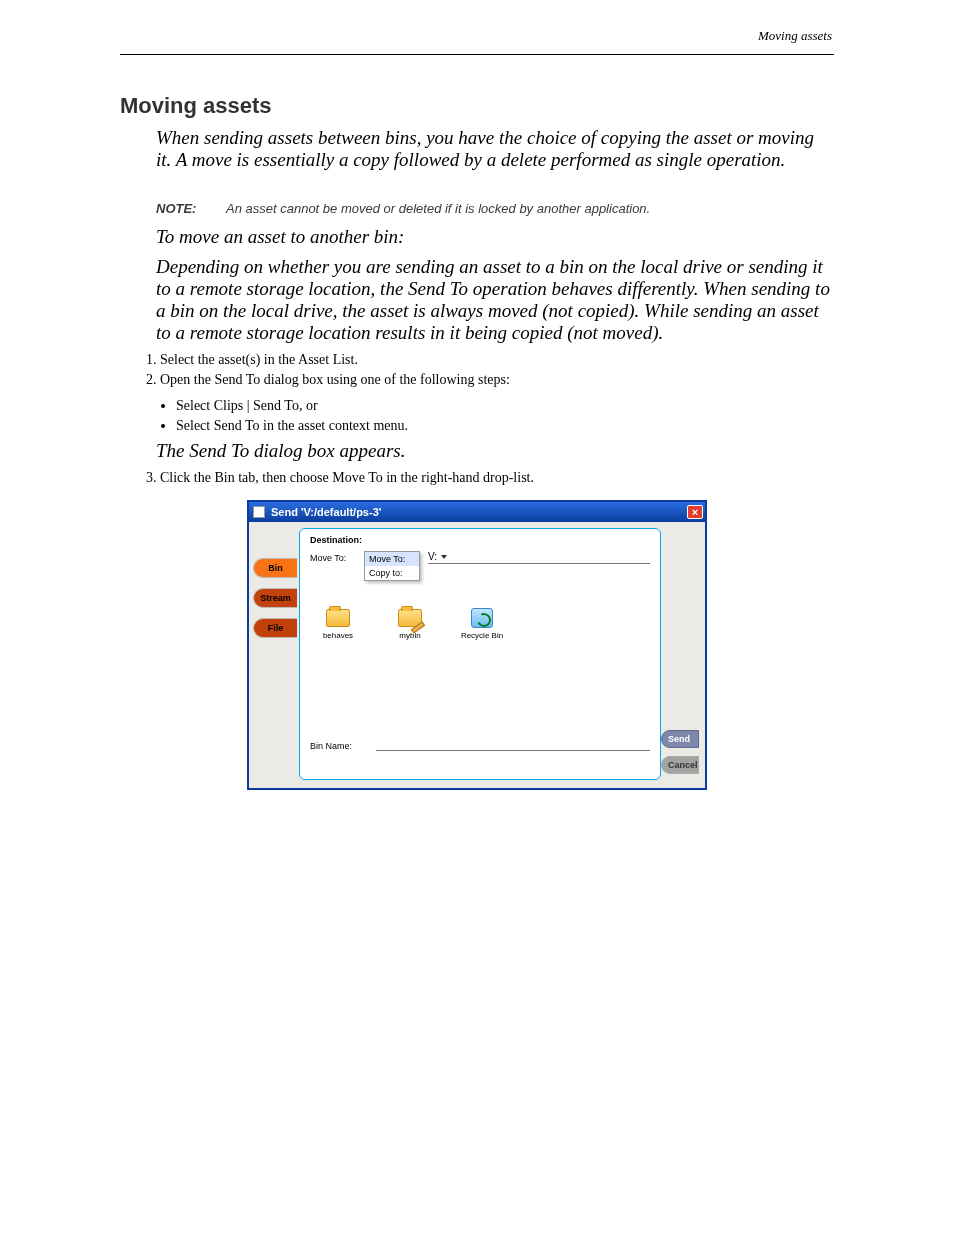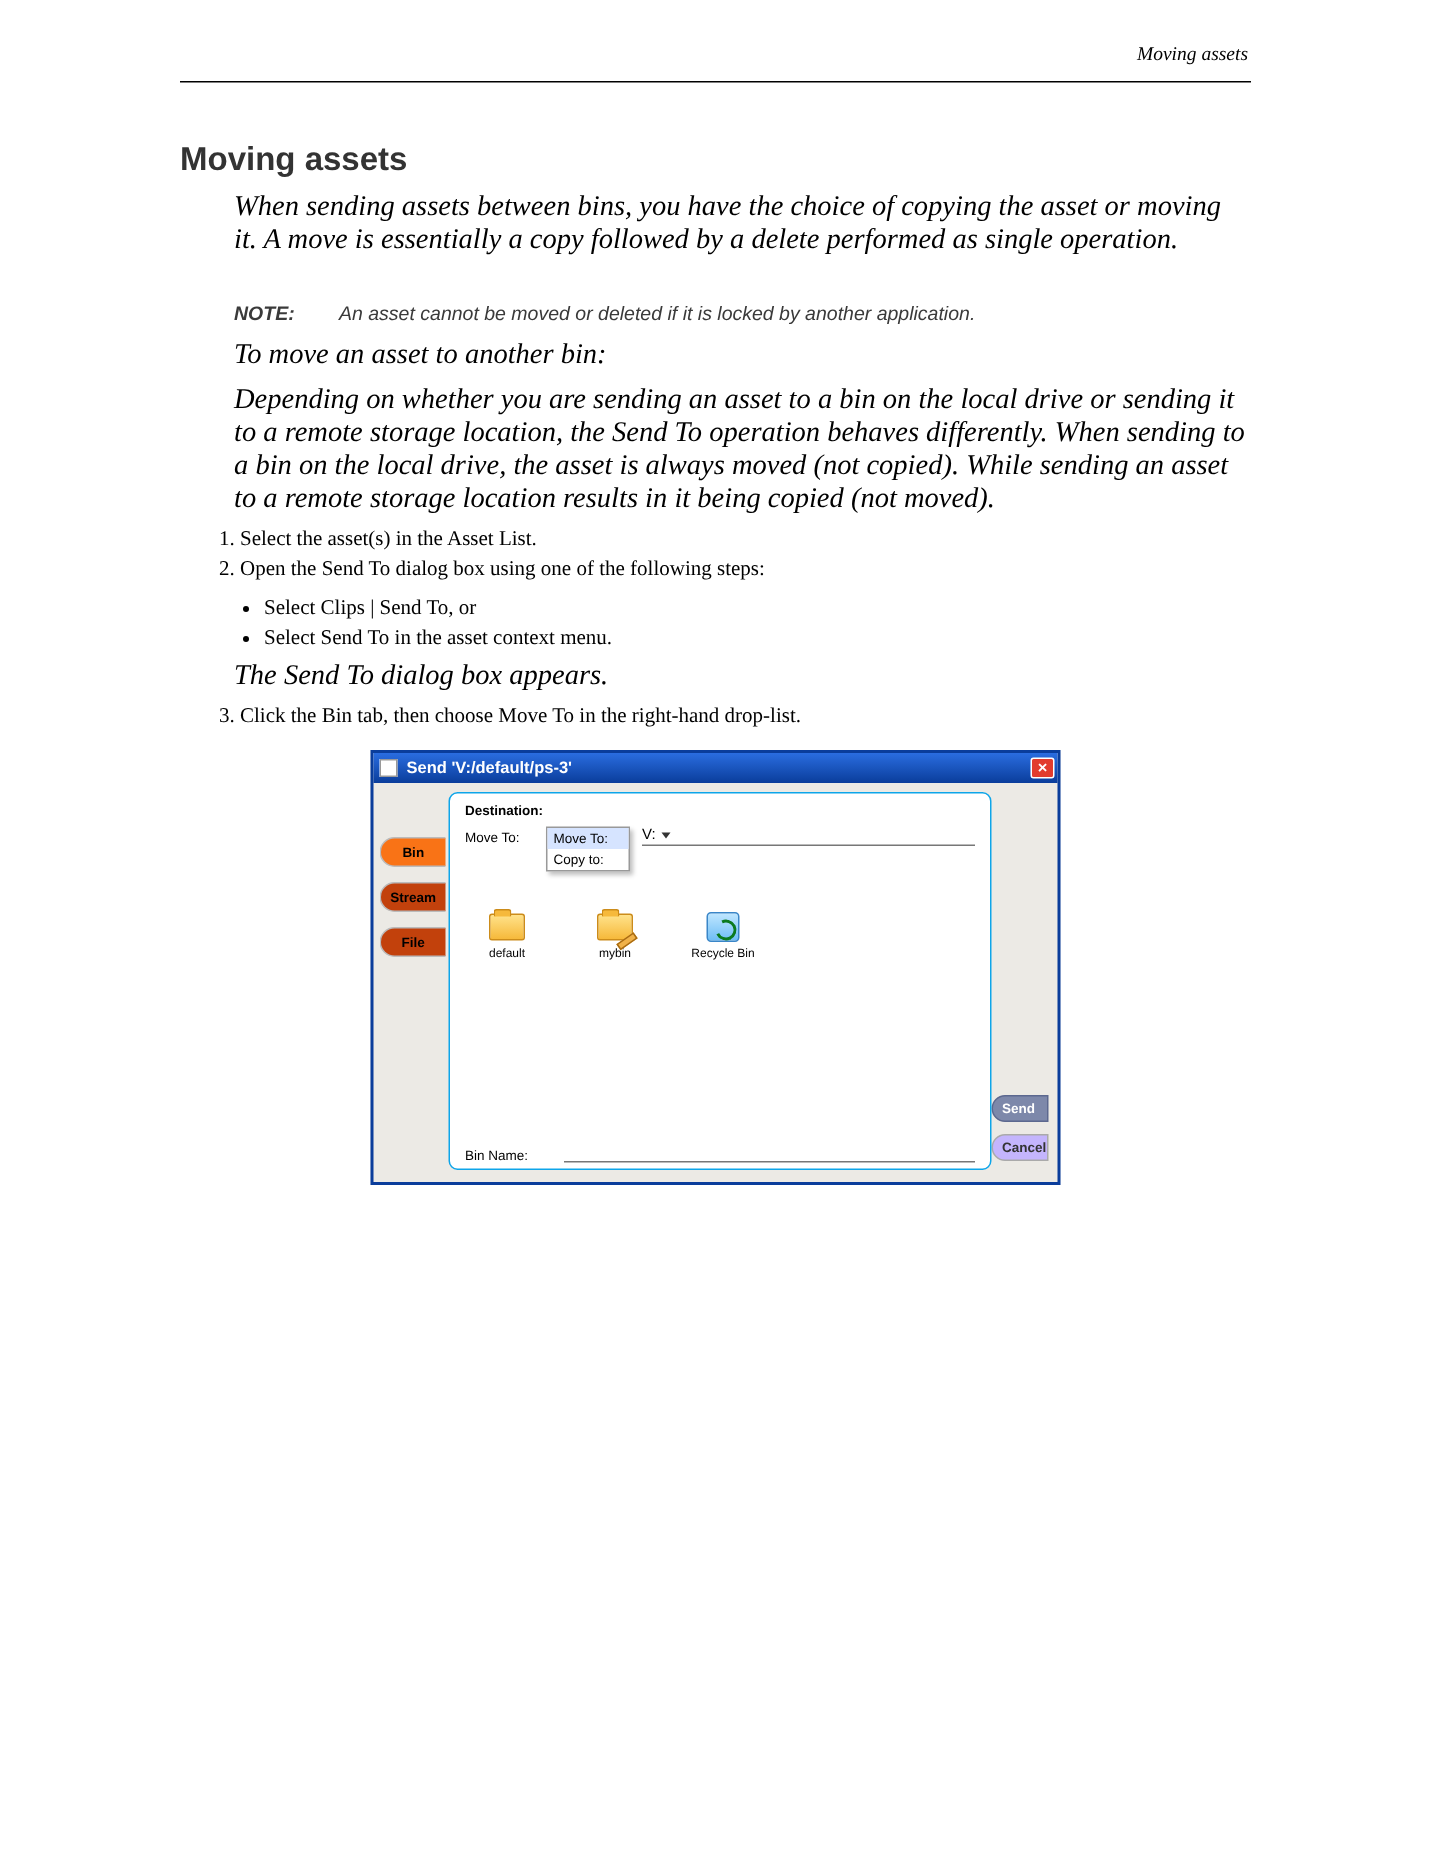--- a/index.html
+++ b/index.html
@@ -144,31 +144,31 @@
   .recycle {
     width:22px;height:20px;background:linear-gradient(#bfe6ff,#6ebdf5);
     border:1px solid #3a86c8;border-radius:3px;position:relative;
   }
   .recycle:after{
     content:"";position:absolute;left:5px;top:4px;width:10px;height:10px;
     border:2px solid #0b7a1e;border-radius:50%;border-left-color:transparent;
     transform:rotate(20deg);
   }
   .binname-row{
-    position:absolute; bottom:4px; left:10px; right:10px;
+    position:absolute; bottom:28px; left:10px; right:10px;
     display:flex; align-items:flex-end; gap:24px; font-size:9px;
   }
   .binname-row .line{ flex:1; border-bottom:1px solid #777; height:12px; }
   .dlg-right {
     width:44px; display:flex; flex-direction:column;
     justify-content:flex-end; gap:8px; padding: 0 6px 14px 0;
   }
   .pill {
     font-size:9px; font-weight:bold; color:#333;
-    background:#c4b5fd; border:1px solid #aaa;
+    background:#a3a3a3; border:1px solid #aaa;
     border-radius: 10px 0 0 10px; padding:3px 6px; text-align:left;
   }
   .pill.primary { background:#7d88aa; color:#fff; border-color:#5c688f; }
 </style>
 </head>
 <body>
 
 <div class="page">
   <div class="header-row">Moving assets</div>
   <hr class="rule">
@@ -227,21 +227,21 @@
               <span>V:</span>
               <span class="caret"></span>
             </div>
           </div>
 
           <div class="icons-row">
             <div class="bin-item">
               <div class="pic">
                   <div class="folder-open"></div>
                 </div>
-              <div class="cap">default</div>
+              <div class="cap">behaves</div>
             </div>
             <div class="bin-item">
               <div class="pic">
                   <div class="folder-open pencil"></div>
                 </div>
               <div class="cap">mybin</div>
             </div>
             <div class="bin-item">
               <div class="pic">
                   <div class="recycle"></div>

